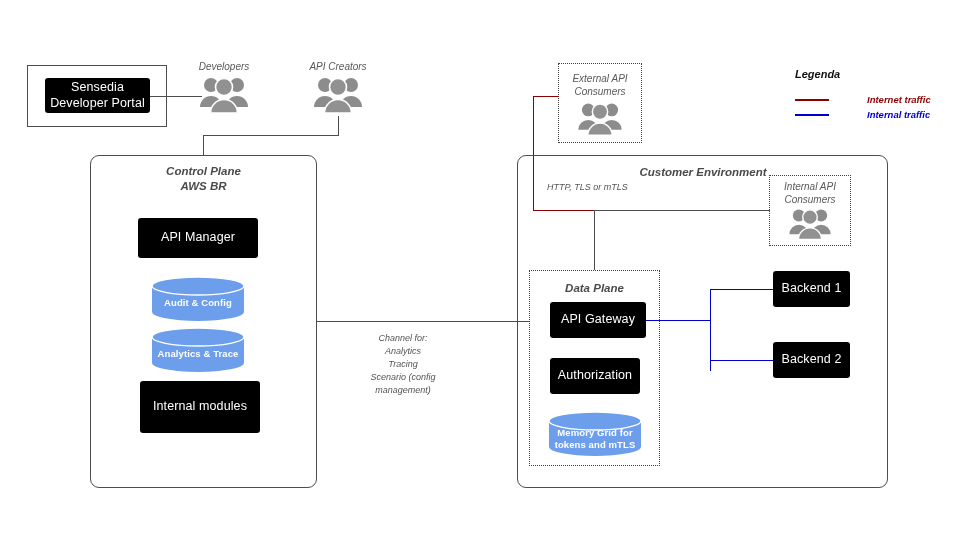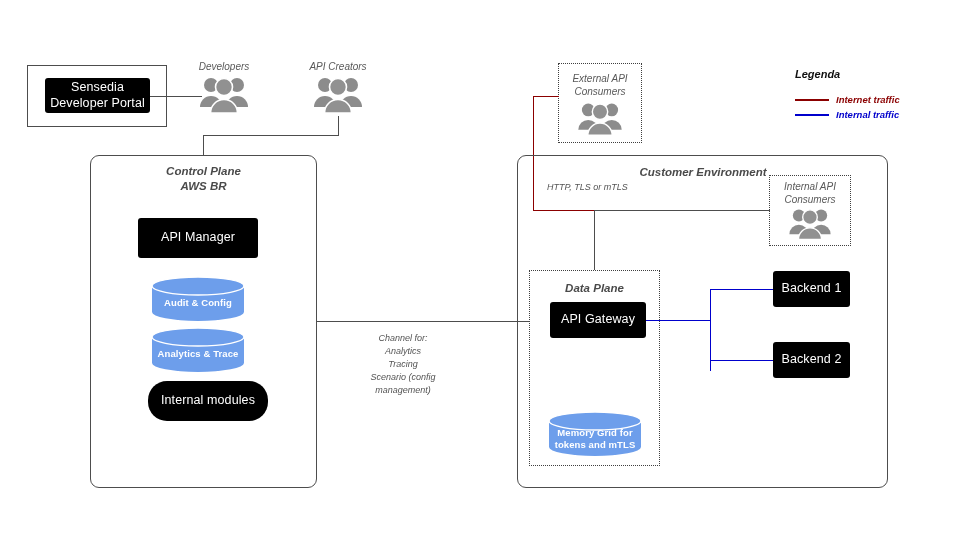--- a/index.html
+++ b/index.html
@@ -102,20 +102,21 @@
   .legend-title {
     font-style: italic;
     font-weight: bold;
     font-size: 11px;
     color: #111111;
   }
   .legend-row {
     display: flex;
     align-items: center;
     height: 11px;
+    gap: 31px;
   }
   .legend-swatch {
     width: 34px;
     height: 0;
     border-top-width: 2px;
     border-top-style: solid;
     margin-right: 7px;
   }
   .legend-text {
     font-style: italic;
@@ -202,21 +203,21 @@
   </div>
 
   <div class="abs cylinder" style="left:152px; top:328px; width:92px; height:44px;">
     <svg class="cyl-svg" viewBox="0 0 92 44" preserveAspectRatio="none" aria-hidden="true">
       <path d="M0,9 L0,35 A46,9 0 0 0 92,35 L92,9 Z" fill="#6d9eeb"></path>
       <ellipse cx="46" cy="9" rx="46" ry="9" fill="#6d9eeb" stroke="#ffffff" stroke-width="1.4"></ellipse>
     </svg>
     <div class="cyl-label" style="top:20px;">Analytics &amp; Trace</div>
   </div>
 
-  <div class="abs purple-node" style="left:148px; top:381px; width:120px; height:40px;border-radius:19px;">
+  <div class="abs purple-node" style="left:140px; top:381px; width:120px; height:52px;">
     <span>Internal modules</span>
   </div>
 
   <div class="conn h-line" style="left:317px; top:321px; width:212px;"></div>
   <div class="abs edge-label ctr" style="left:355px; top:332px; width:96px;">Channel  for:
 Analytics
 Tracing
 Scenario (config
 management)</div>
 
@@ -267,20 +268,23 @@
     </svg>
   </div>
 
   <div class="abs dotted-box" style="left:529px; top:270px; width:131px; height:196px;"></div>
   <div class="abs title-italic" style="left:529px; top:281px; width:131px;">Data Plane</div>
 
   <div class="abs purple-node" style="left:550px; top:302px; width:96px; height:36px;">
     <span>API Gateway</span>
   </div>
 
+  <div class="abs purple-node" style="left:550px; top:358px; width:90px; height:36px;">
+    <span>Authorization</span>
+  </div>
 
   <div class="abs cylinder" style="left:549px; top:412px; width:92px; height:44px;">
     <svg class="cyl-svg" viewBox="0 0 92 44" preserveAspectRatio="none" aria-hidden="true">
       <path d="M0,9 L0,35 A46,9 0 0 0 92,35 L92,9 Z" fill="#6d9eeb"></path>
       <ellipse cx="46" cy="9" rx="46" ry="9" fill="#6d9eeb" stroke="#ffffff" stroke-width="1.4"></ellipse>
     </svg>
     <div class="cyl-label" style="top:15px;">Memory Grid for
 tokens and mTLS</div>
   </div>
 

